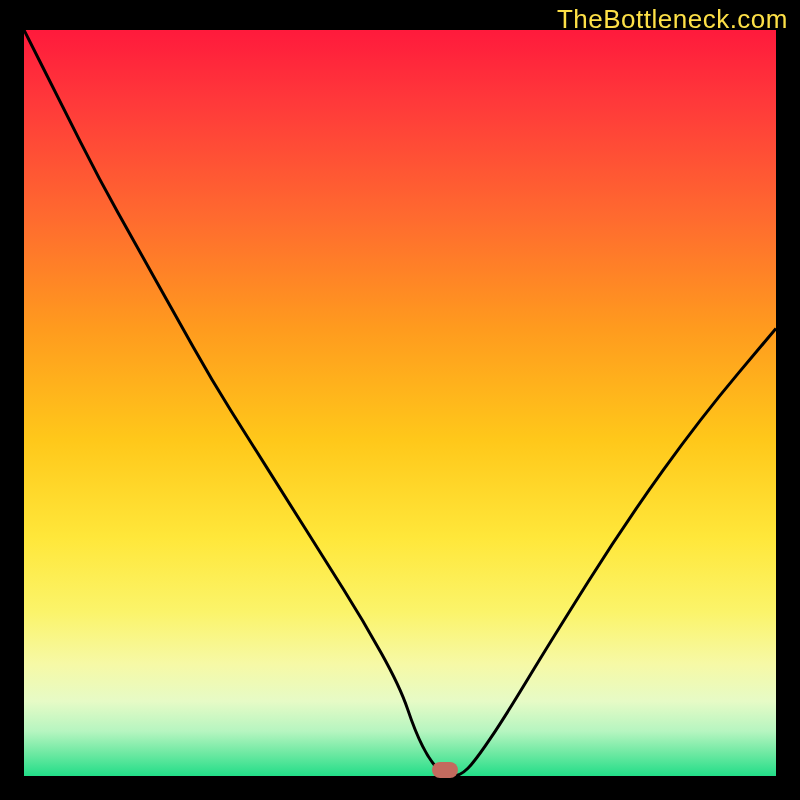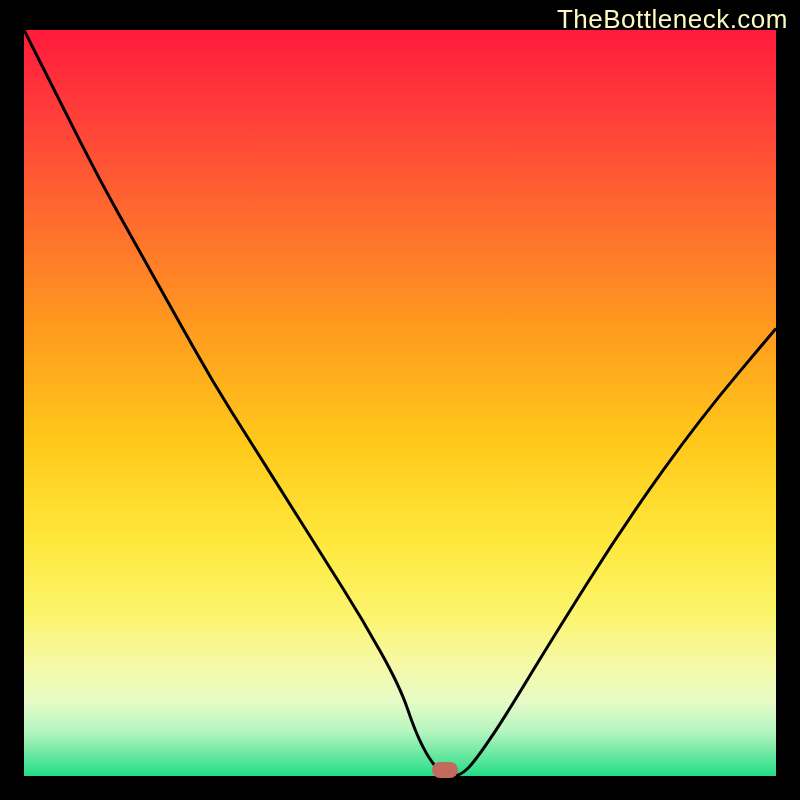--- a/index.html
+++ b/index.html
@@ -14,21 +14,21 @@
   .frame {
     position: relative;
     width: 800px;
     height: 800px;
     background: #000;
   }
   .watermark {
     position: absolute;
     top: 4px;
     right: 12px;
-    color: #fef9c3;
+    color: #fde047;
     font-size: 26px;
     letter-spacing: 0.5px;
     z-index: 5;
   }
   .plot {
     position: absolute;
     left: 24px;
     top: 30px;
     width: 752px;
     height: 746px;

